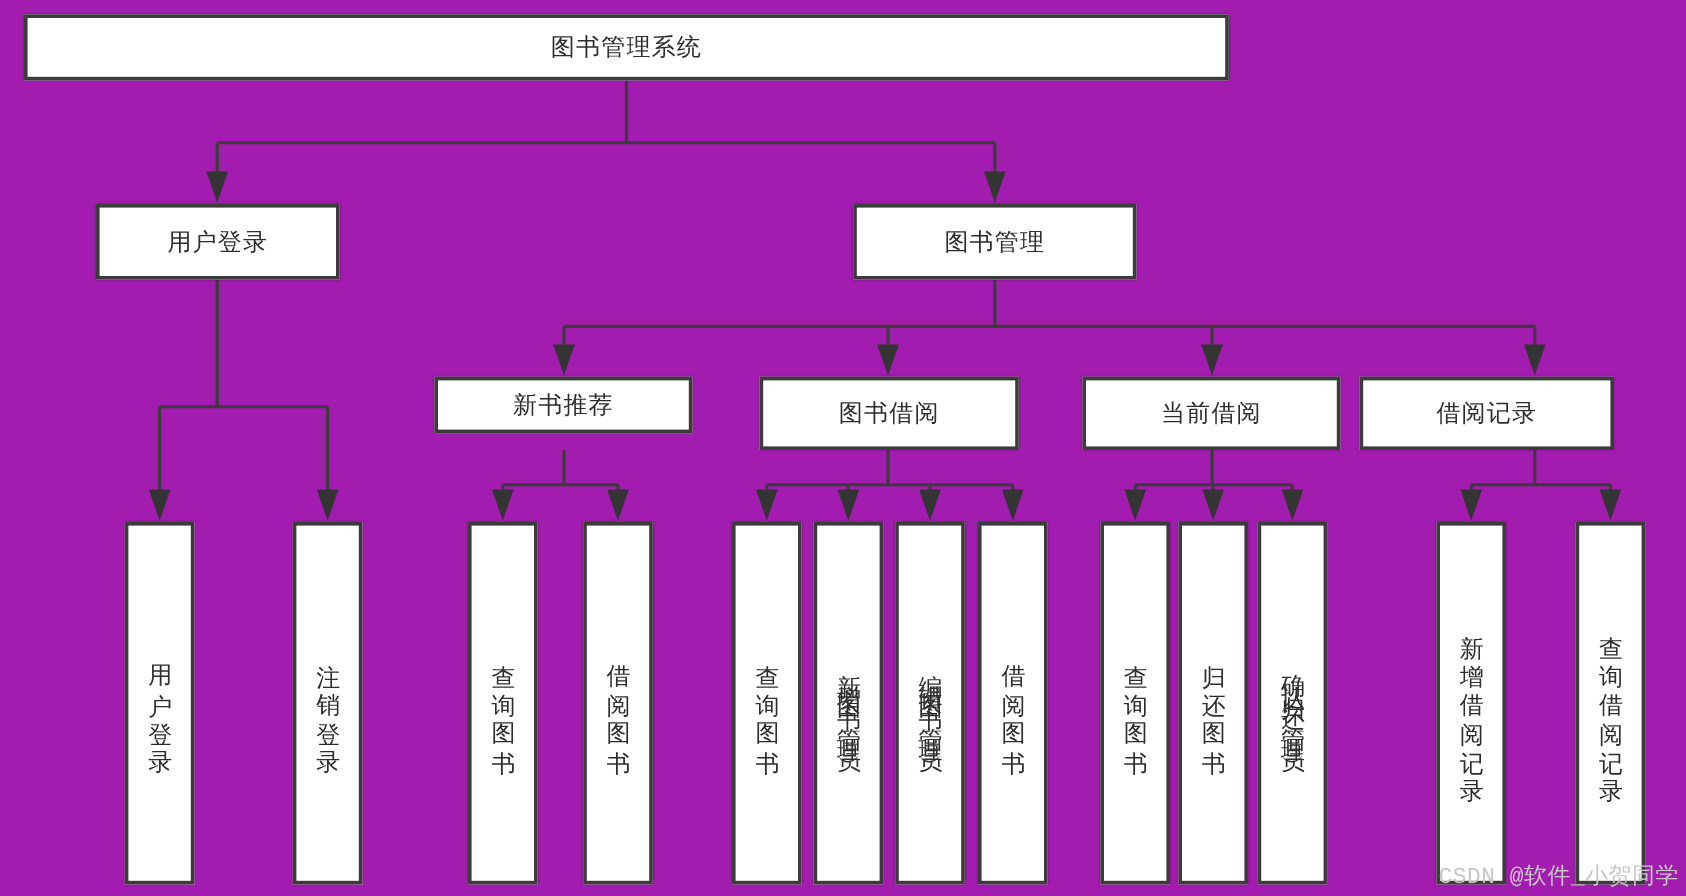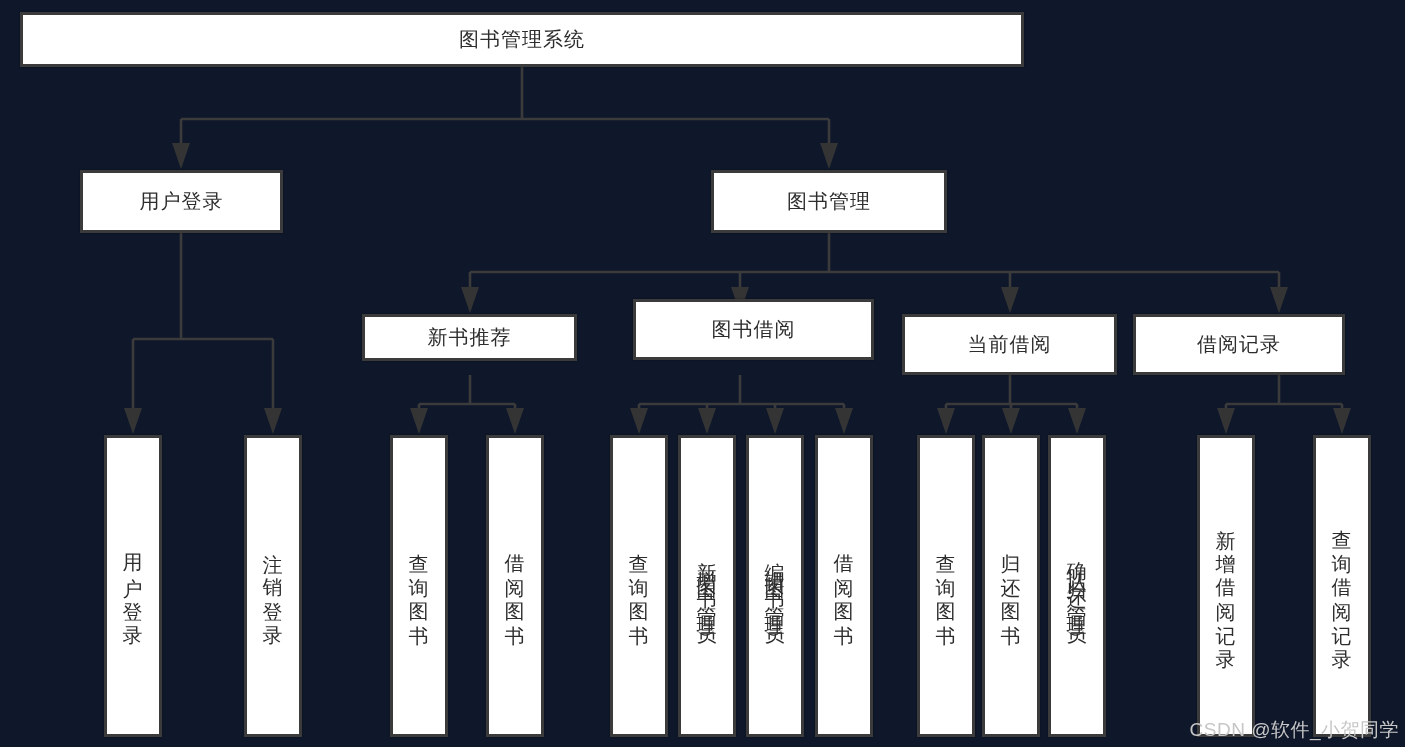--- a/index.html
+++ b/index.html
@@ -1,20 +1,20 @@
 <!DOCTYPE html>
 <html><head>
 <meta charset="utf-8">
 <style>
   html, body { margin: 0; padding: 0; background: #ffffff; }
   .stage {
     position: relative;
     width: 1405px;
     height: 747px;
-    background: #0f172a;
+    background: #a21caf;
     font-family: "Liberation Sans", sans-serif;
     overflow: hidden;
   }
   .wires { position: absolute; left: 0; top: 0; }
   .hbox {
     position: absolute;
     box-sizing: border-box;
     background: #ffffff;
     border: 3px solid #3b3b3b;
     box-shadow: 0 0 2px rgba(0,0,0,0.35);
@@ -49,20 +49,21 @@
   }
   .vtext.long { letter-spacing: 9px; }
   .watermark {
     position: absolute;
     right: 6px;
     bottom: 4px;
     font-size: 19px;
     color: #c6c6c6;
     letter-spacing: 0.5px;
     z-index: 5;
+    font-family: Liberation Mono, monospace;
   }
 </style>
 </head>
 <body>
 
 <div class="stage">
 
   <svg class="wires" width="1405" height="747" viewBox="0 0 1405 747" aria-hidden="true">
     <path d="M522 67 V119 M181 119 H829 M181 119 V148 M829 119 V148
              M181 233 V339 M133 339 H273 M133 339 V412 M273 339 V412
@@ -82,21 +83,21 @@
              M1068 408 L1086 408 L1077 434 Z  M1217 408 L1235 408 L1226 434 Z
              M1333 408 L1351 408 L1342 434 Z" fill="#343434" stroke="none"></path>
   </svg>
 
   <div class="hbox" style="left:20px; top:12px; width:1004px; height:55px">图书管理系统</div>
 
   <div class="hbox" style="left:80px; top:170px; width:203px; height:63px">用户登录</div>
   <div class="hbox" style="left:711px; top:170px; width:236px; height:63px">图书管理</div>
 
   <div class="hbox" style="left:362px; top:314px; width:215px; height:47px">新书推荐</div>
-  <div class="hbox" style="left:633px; top:299px; width:241px; height:61px">图书借阅</div>
+  <div class="hbox" style="left:633px; top:314px; width:216px; height:61px">图书借阅</div>
   <div class="hbox" style="left:902px; top:314px; width:215px; height:61px">当前借阅</div>
   <div class="hbox" style="left:1133px; top:314px; width:212px; height:61px">借阅记录</div>
 
   <div class="vbox" style="left:104px">
     <span class="vtext">用户登录</span>
   </div>
   <div class="vbox" style="left:244px">
     <span class="vtext">注销登录</span>
   </div>
 

